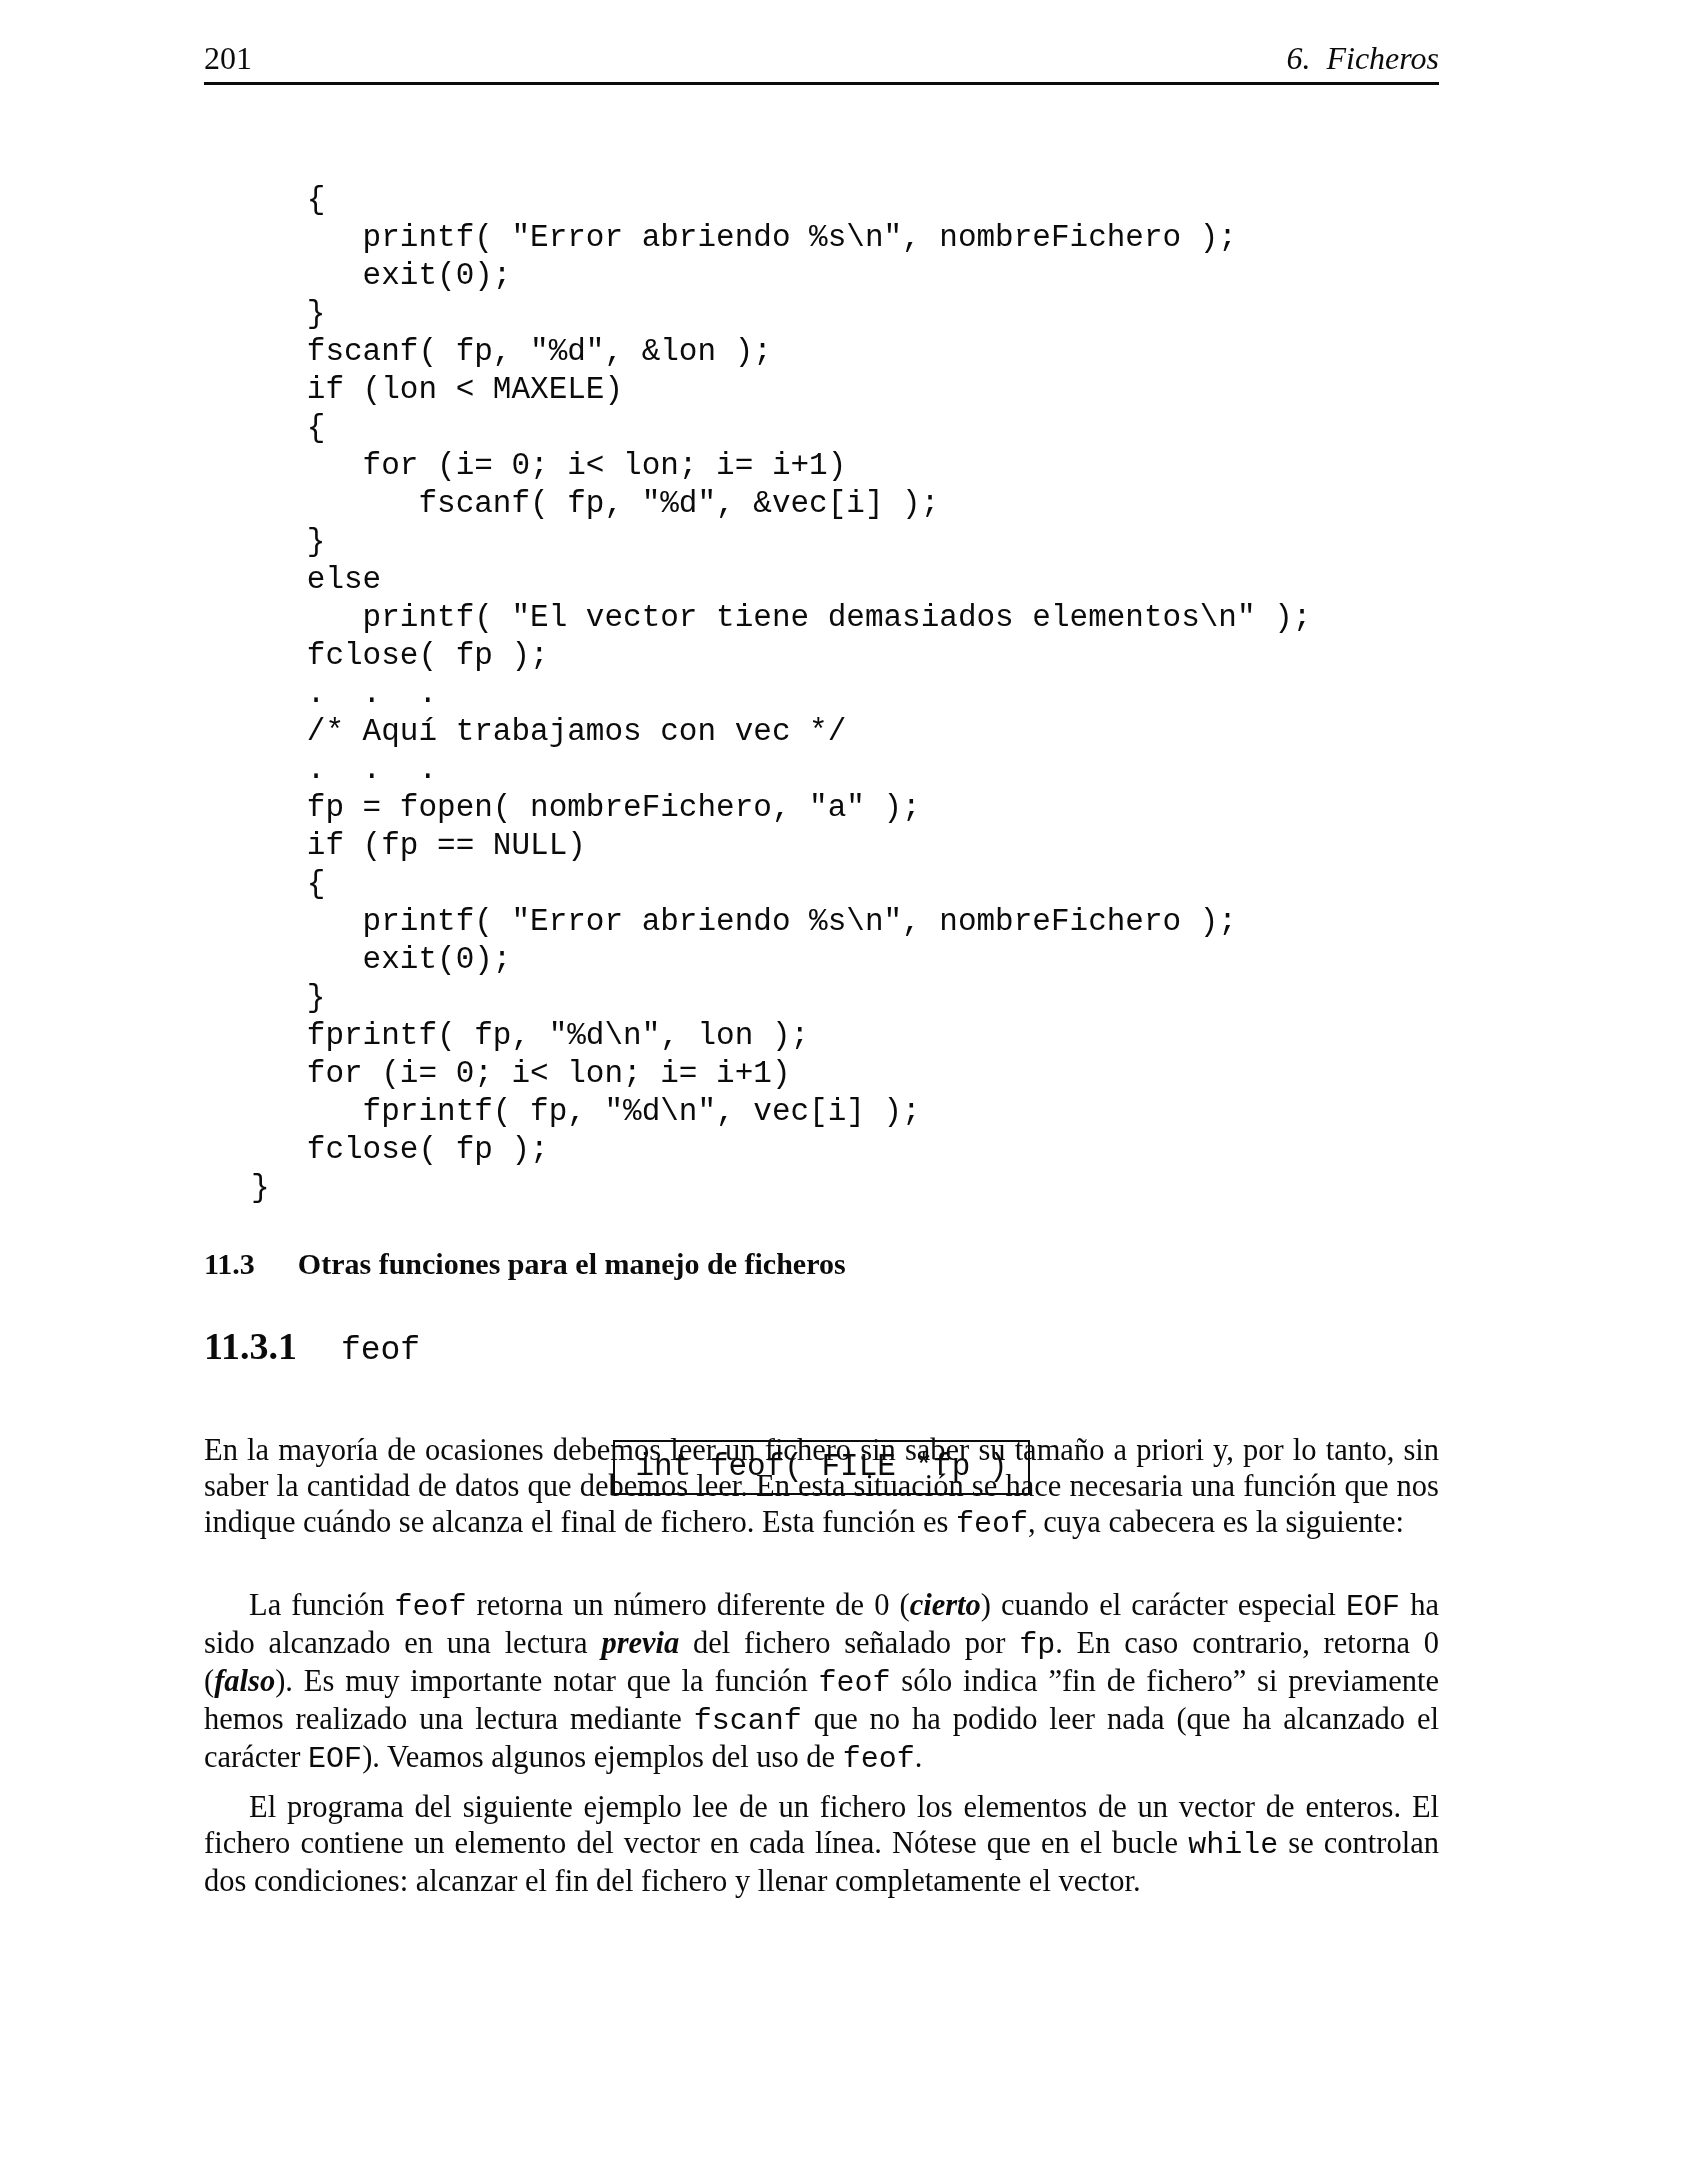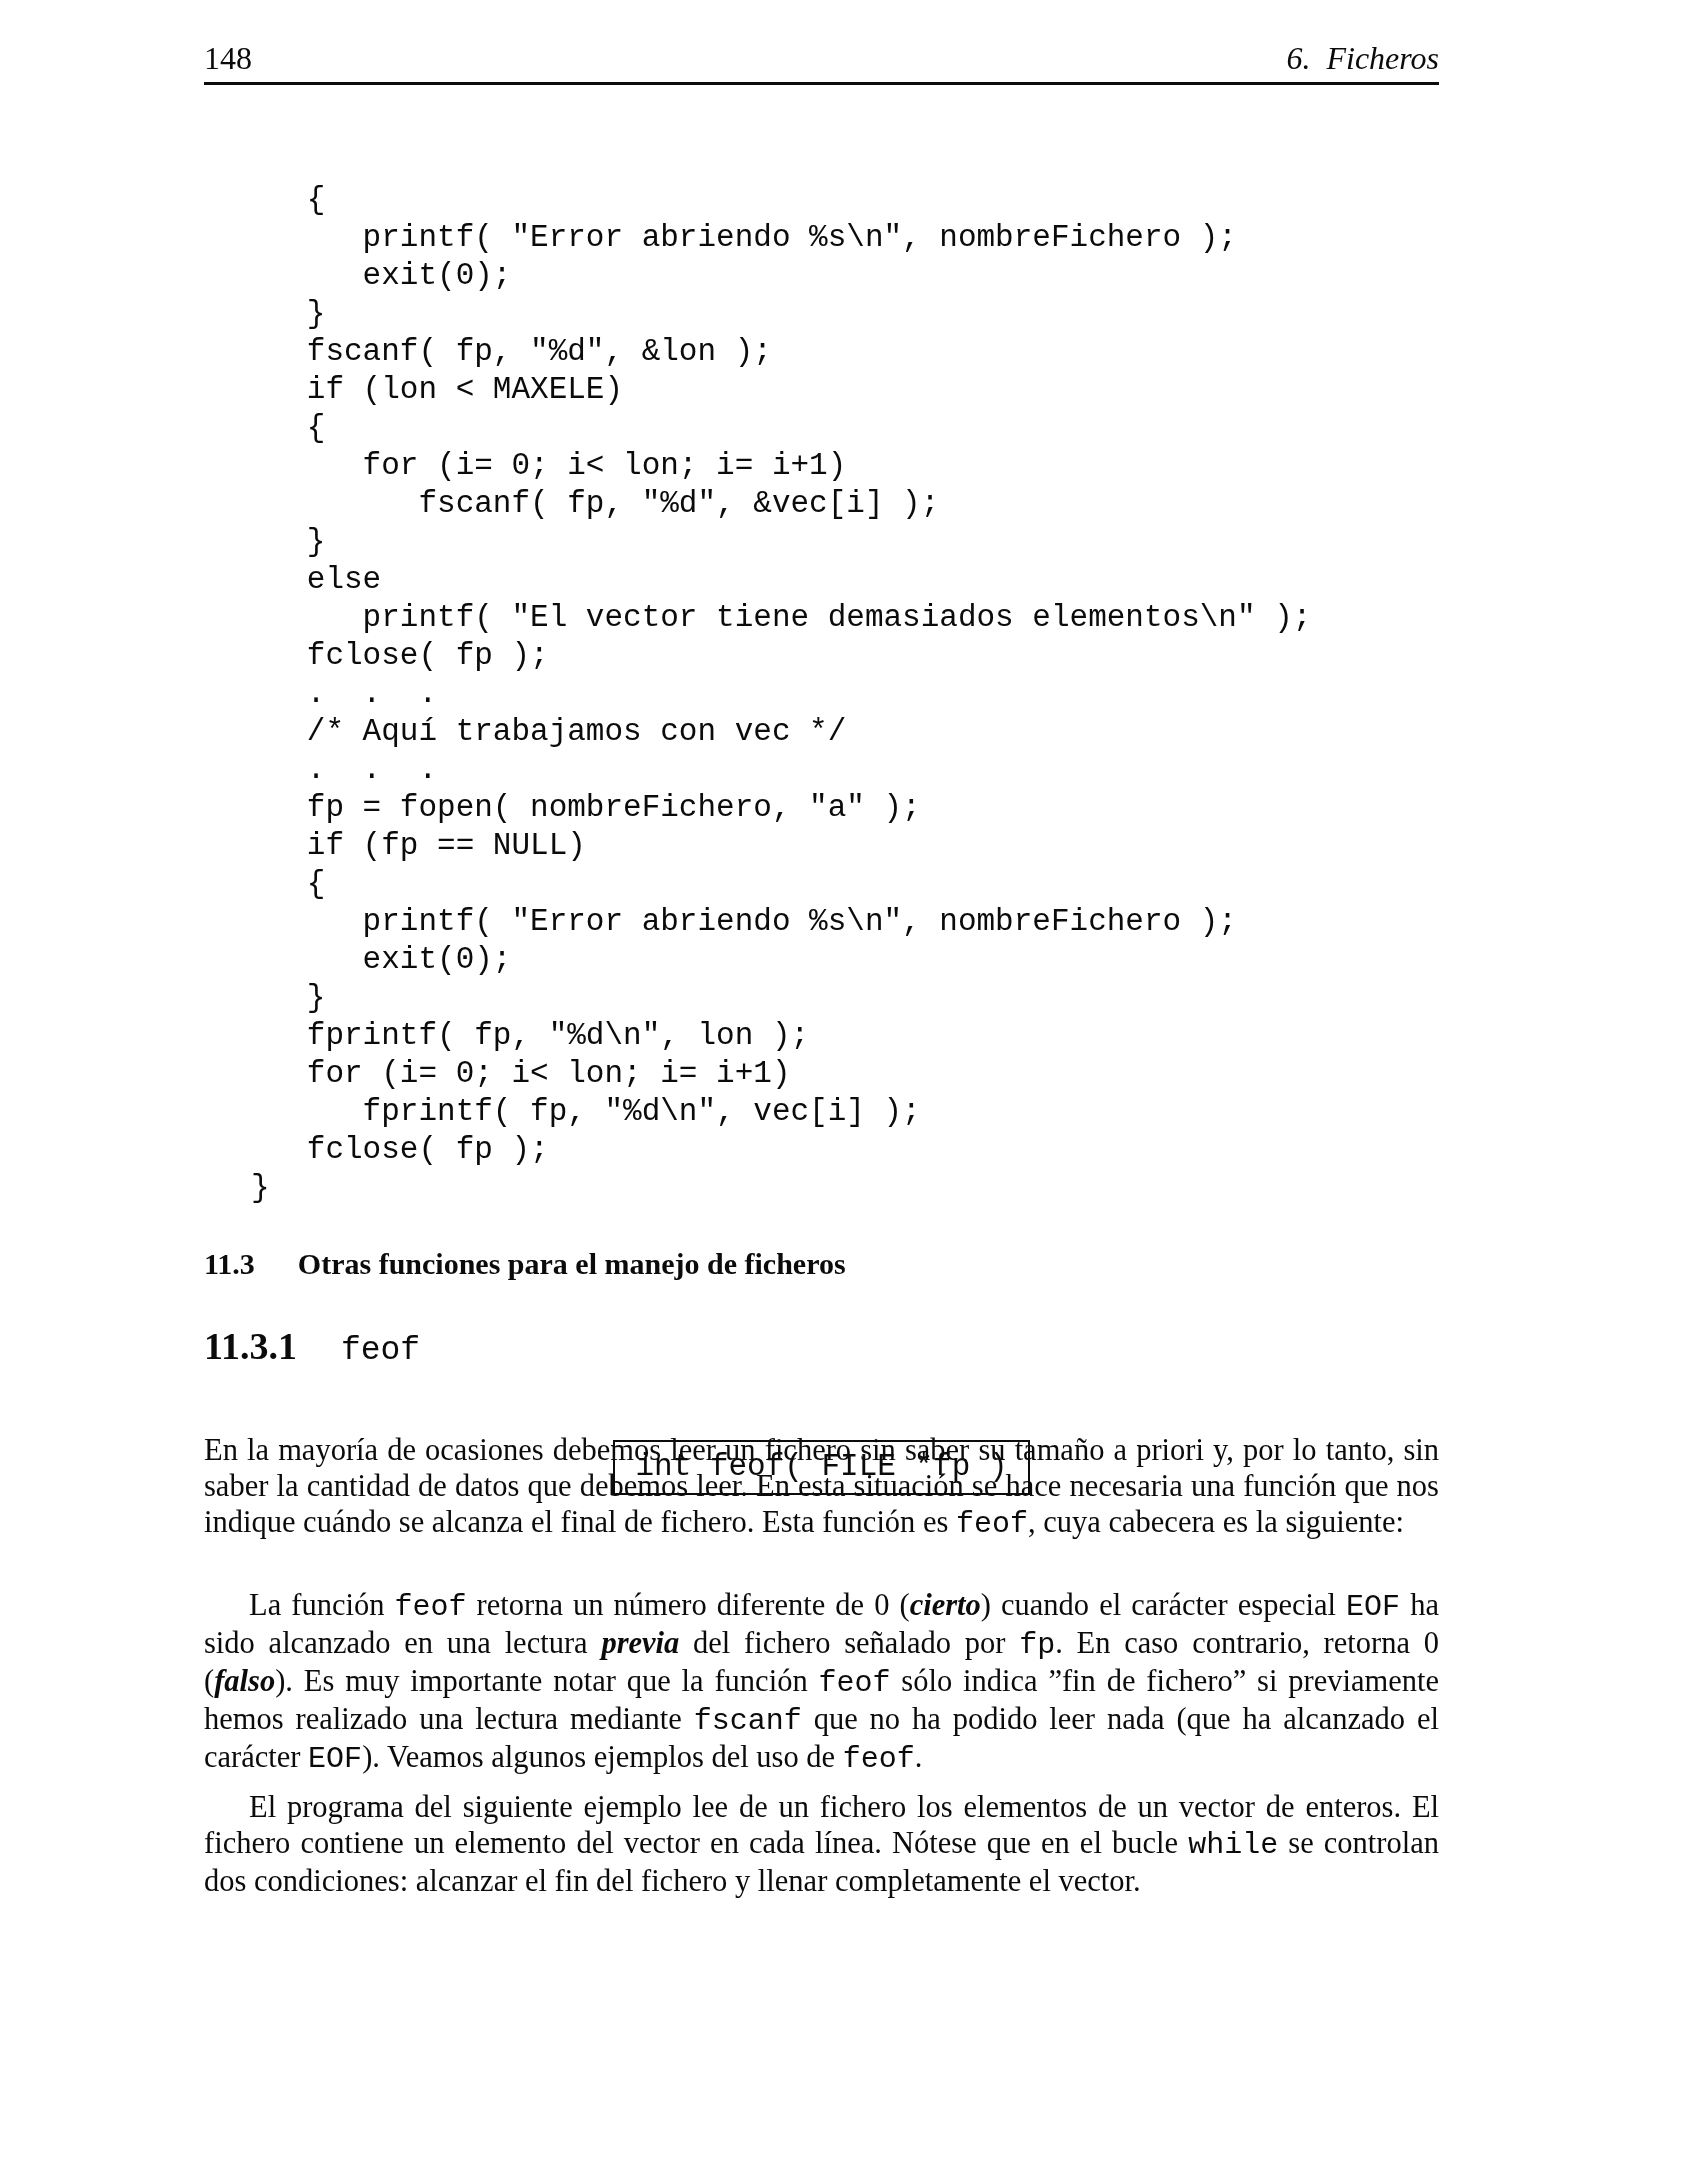--- a/index.html
+++ b/index.html
@@ -104,21 +104,21 @@
     font-size: 31px;
     white-space: pre;
   }
 </style>
 </head>
 <body>
 
 <div class="page">
 
   <header class="page-header">
-    <span>148</span>
+    <span>201</span>
     <span class="chapter">6.  Ficheros</span>
   </header>
 
   <div class="header-rule"></div>
 
   <pre class="code-block">   {
       printf( "Error abriendo %s\n", nombreFichero );
       exit(0);
    }
    fscanf( fp, "%d", &amp;lon );

